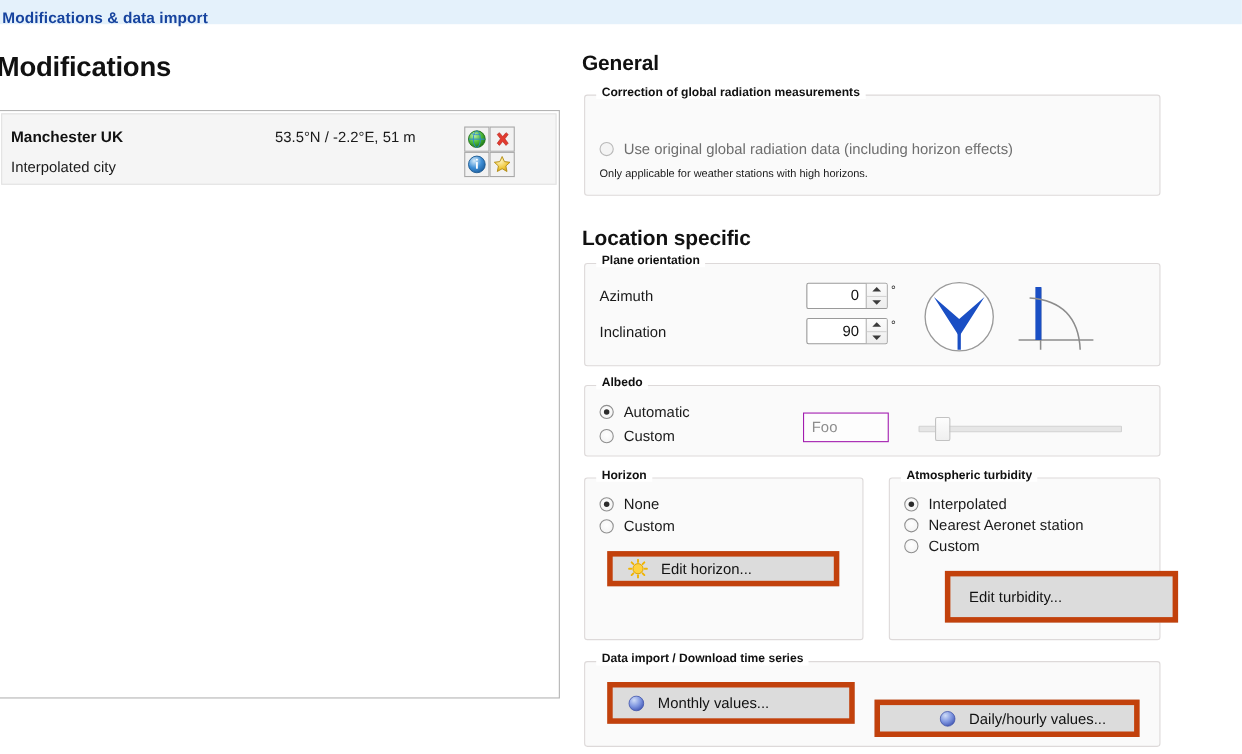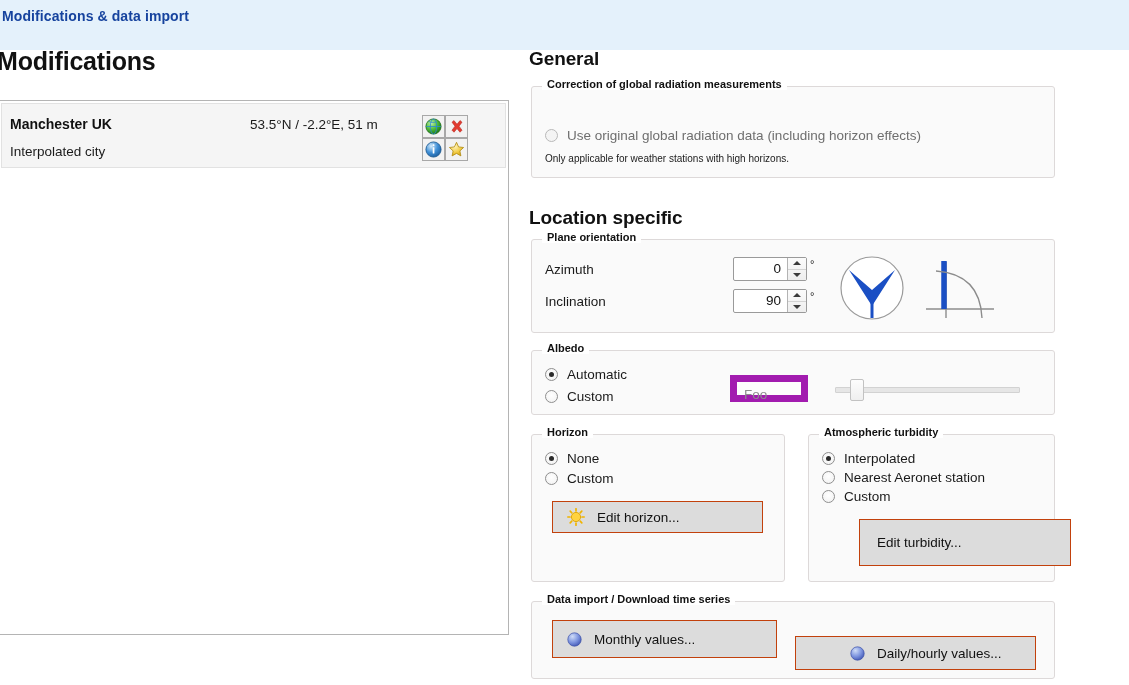--- a/index.html
+++ b/index.html
@@ -15,21 +15,21 @@
     color: #1a1a1a;
     overflow: hidden;
     position: relative;
   }
 
   
   .header-bar {
     position: absolute;
     left: 0; top: 0;
     width: 1129px;
-    height: 50px;
+    height: 22px;
     background: #e4f1fb;
     box-sizing: border-box;
     padding-left: 46px;
   }
   .header-bar .title {
     position: absolute;
     left: 2px;
     top: 8px;
     font-size: 14px;
     font-weight: bold;
@@ -259,21 +259,21 @@
     color: #1a1a1a;
   }
 
   
   .albedo-input {
     position: absolute;
     left: 198px;
     top: 66px;
     width: 78px;
     height: 27px;
-    border: 7px solid #a21caf;
+    border: 1px solid #a21caf;
     background: #fdfdfd;
     box-sizing: border-box;
   }
   .albedo-input span {
     position: absolute;
     left: 7px;
     top: 5px;
     font-size: 13.5px;
     color: #8d8d8d;
   }
@@ -297,21 +297,21 @@
     background: linear-gradient(#fdfdfd, #efefef);
     border: 1px solid #c2c2c2;
     border-radius: 2px;
     box-sizing: border-box;
   }
 
   
   .pbtn {
     position: absolute;
     background: #dcdcdc;
-    border: 1px solid #c2410c;
+    border: 5px solid #c2410c;
     box-sizing: border-box;
     display: flex;
     align-items: center;
     font-size: 13.5px;
     color: #111;
   }
   .pbtn .btn-ico {
     margin-left: 14px;
     margin-right: 12px;
     flex: none;

